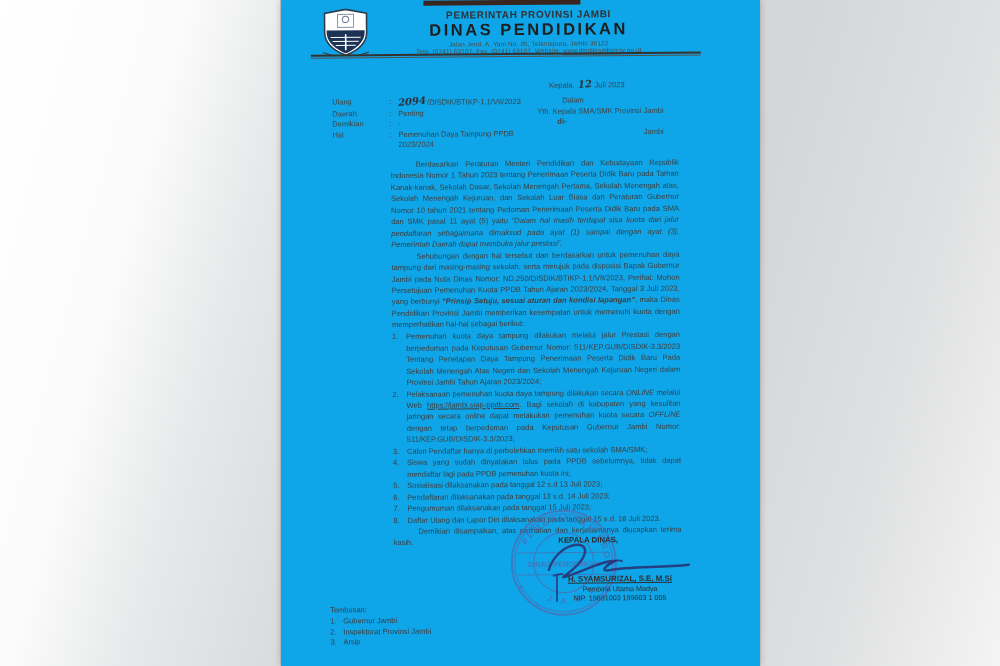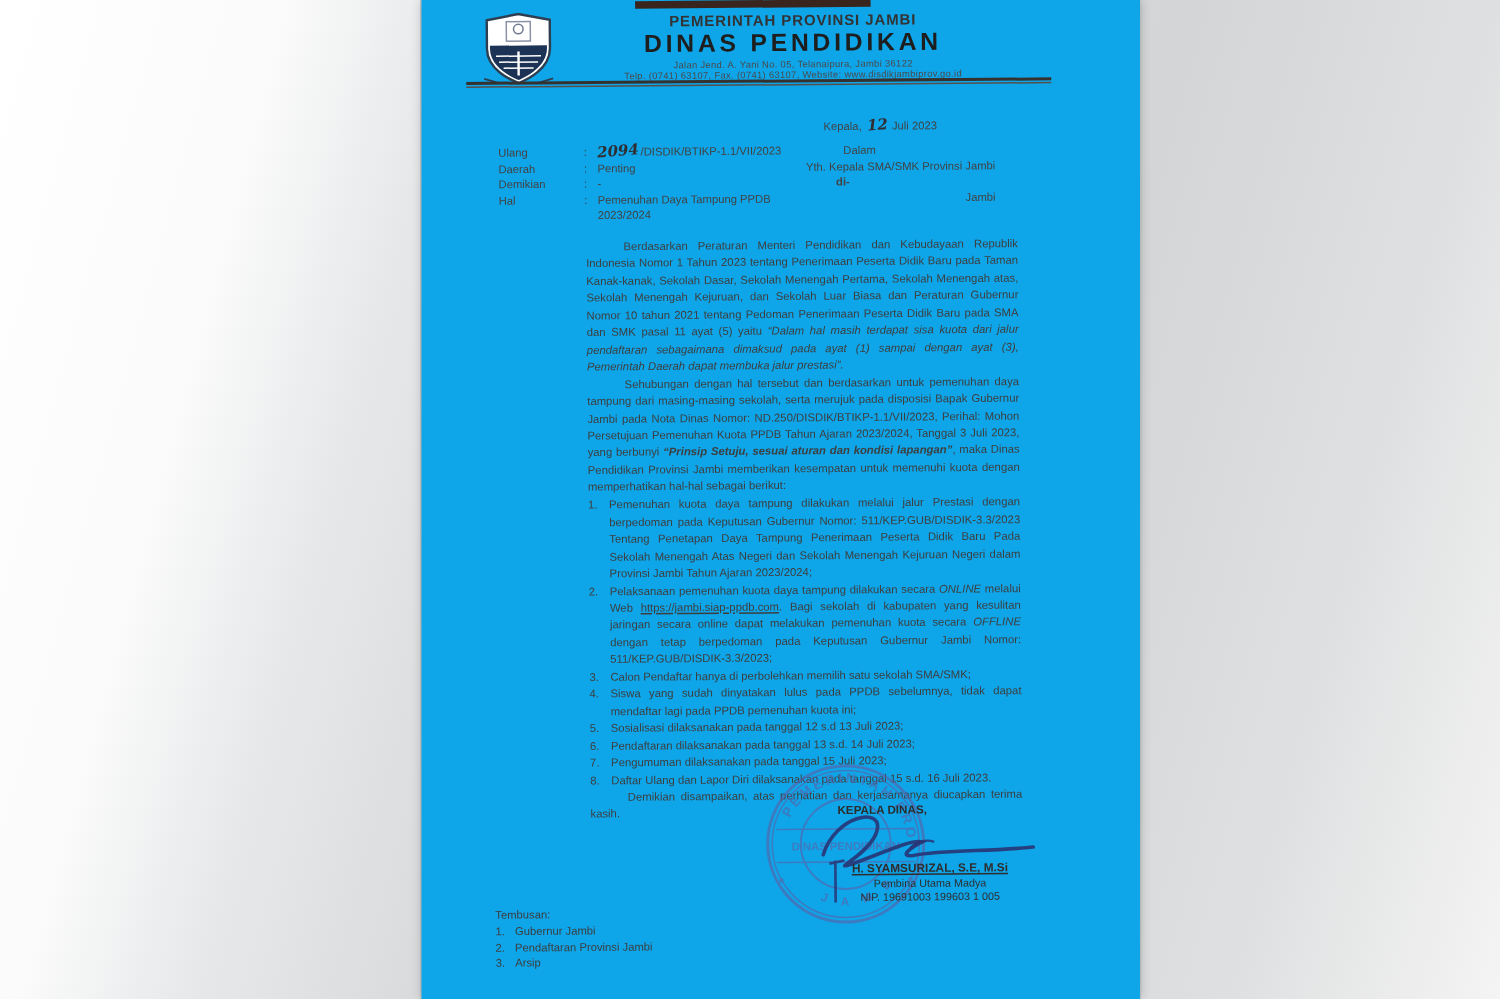--- a/index.html
+++ b/index.html
@@ -201,21 +201,21 @@
     </div>
 
     <div class="tembusan">
       <div>Tembusan:</div>
       <div class="temb-row">
           <span class="no">1.</span>
           <span>Gubernur Jambi</span>
         </div>
       <div class="temb-row">
           <span class="no">2.</span>
-          <span>Pendaftaran Provinsi Jambi</span>
+          <span>Inspektorat Provinsi Jambi</span>
         </div>
       <div class="temb-row">
           <span class="no">3.</span>
           <span>Arsip</span>
         </div>
     </div>
 
   </div>
 </div>
 

